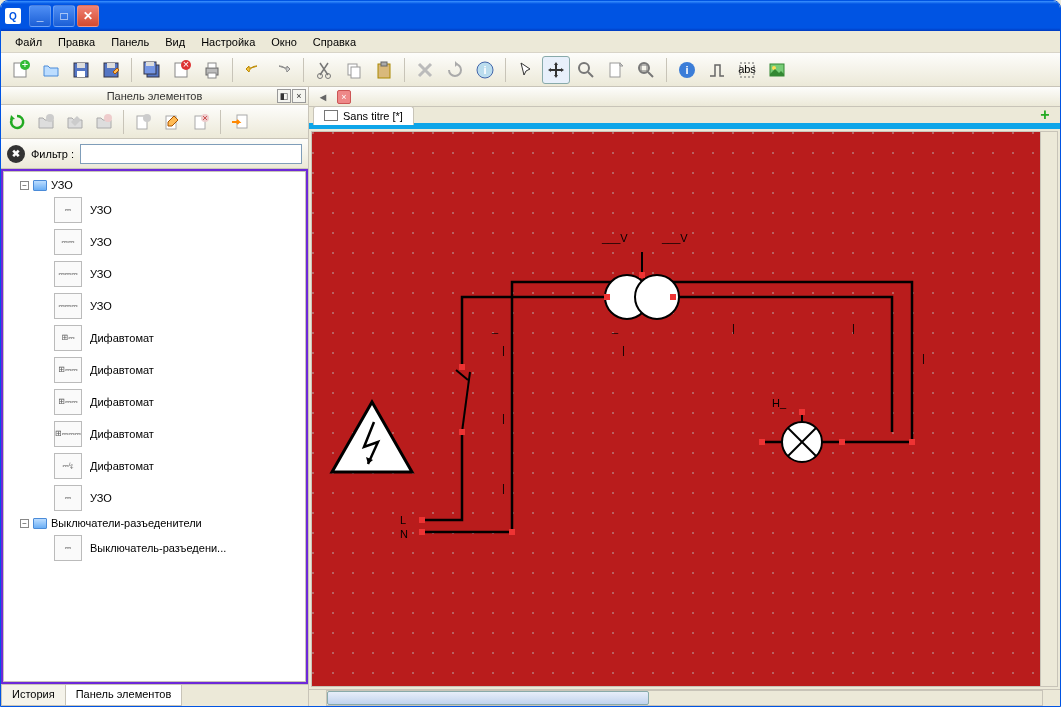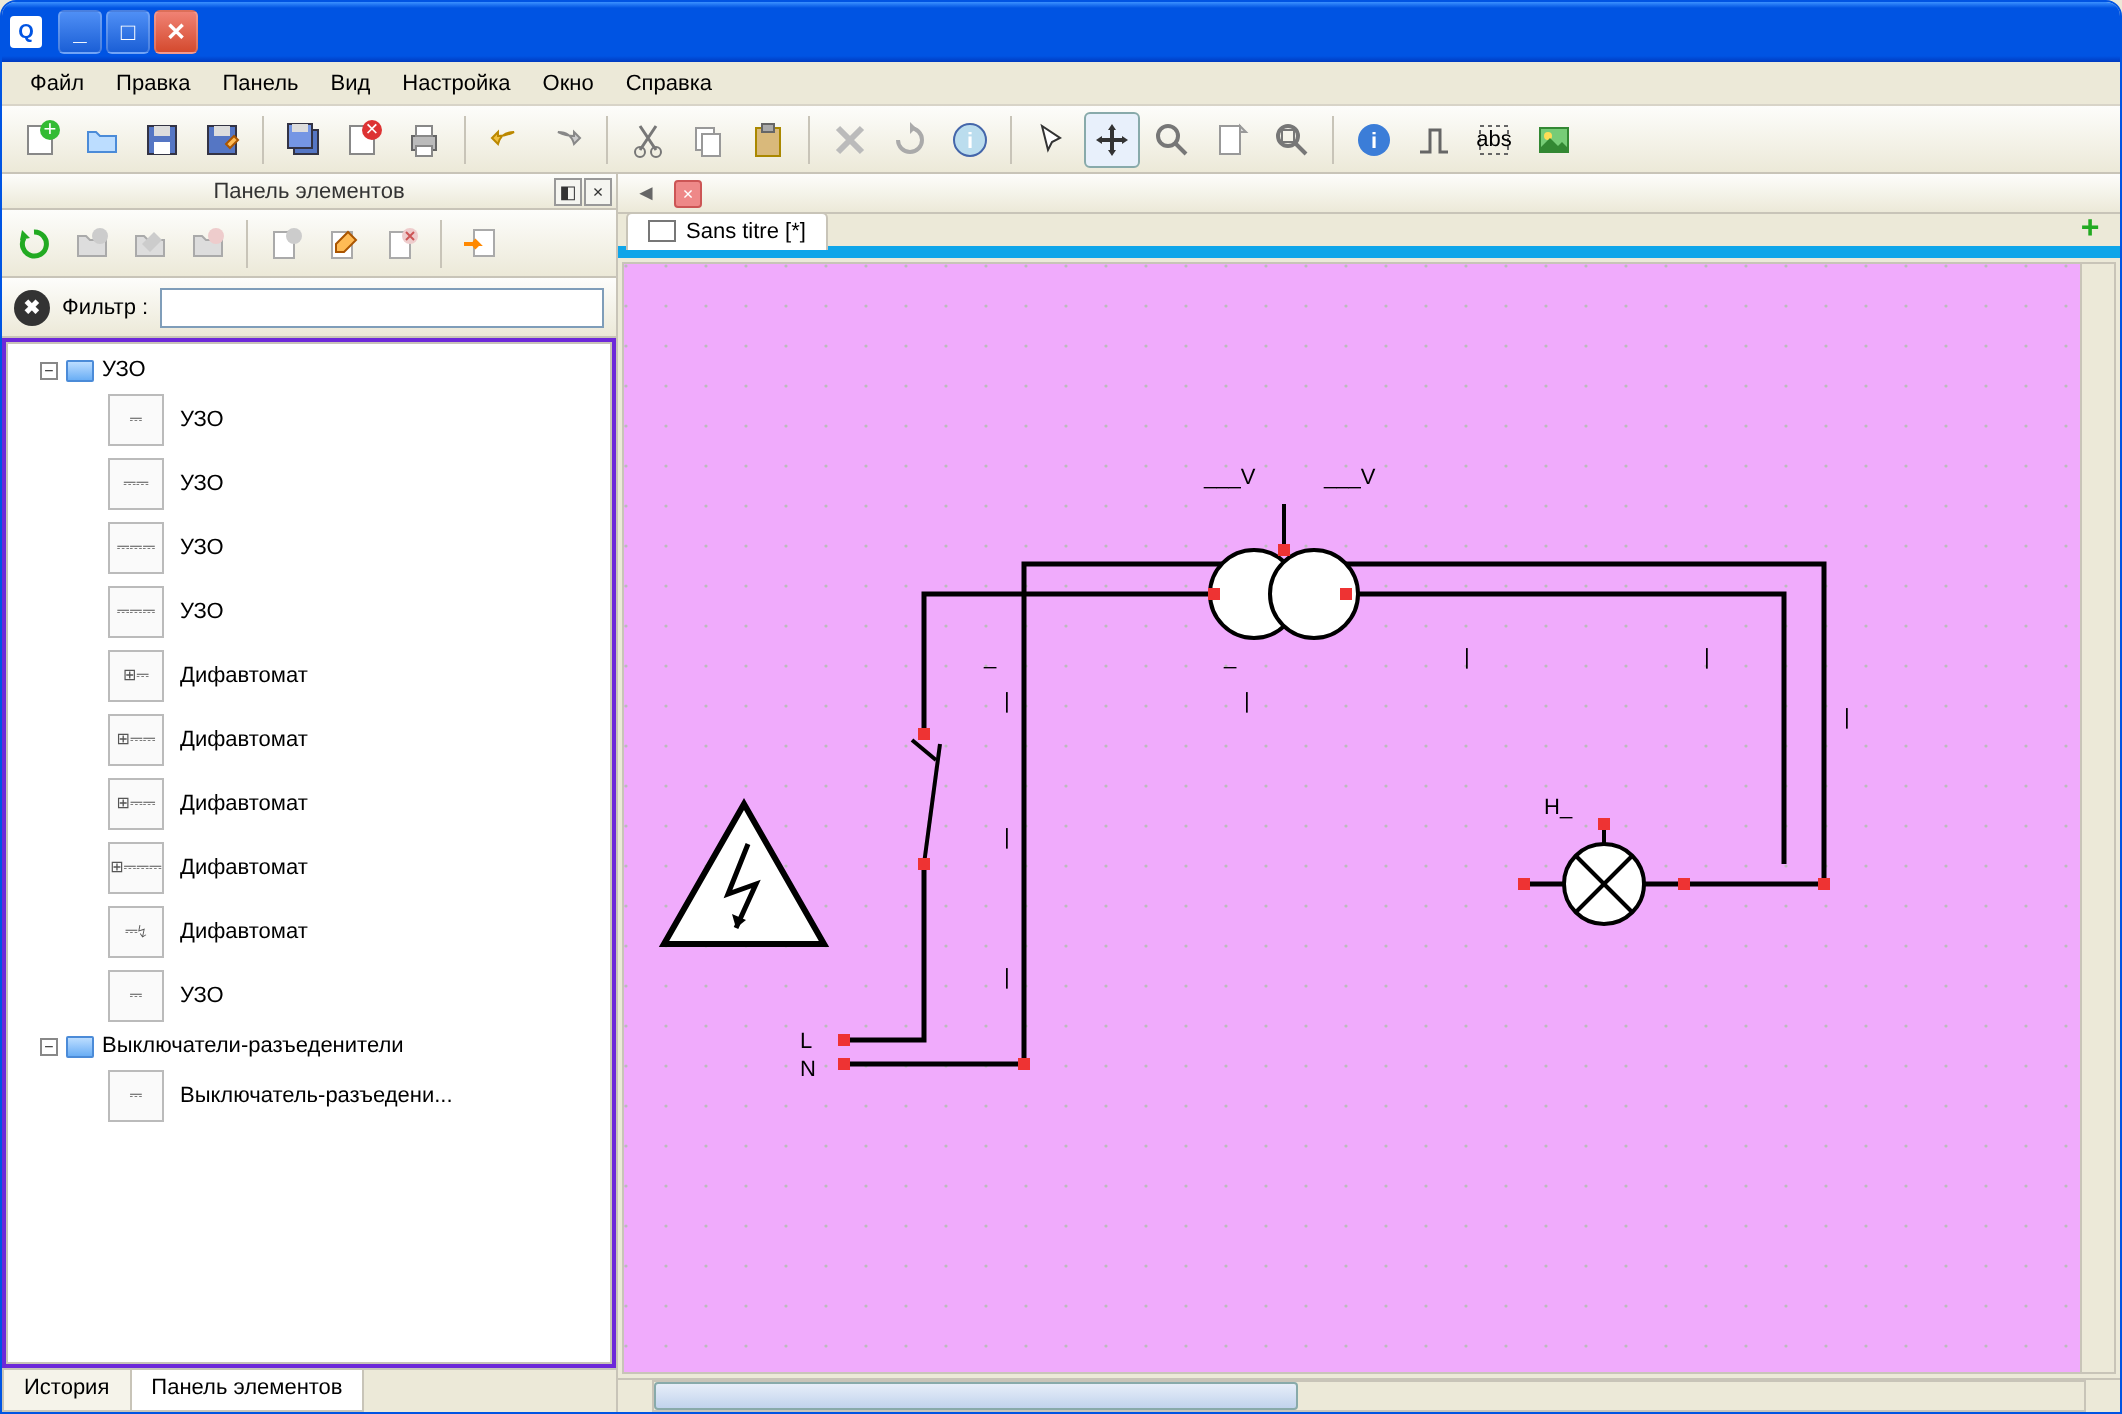--- a/index.html
+++ b/index.html
@@ -38,21 +38,21 @@
   .bottom-tabs .tab.active { background: #fff; }
   .right-panel { flex: 1; display: flex; flex-direction: column; background: #ece9d8; }
   .doc-tab-row { height: 20px; display: flex; align-items: center; background: linear-gradient(to bottom,#fdfdfb,#ece9d8); border-bottom: 1px solid #c8c4b8; padding: 0 6px; }
   .doc-tab-row .nav { width: 16px; text-align: center; color: #666; }
   .doc-tab-row .doc-tab { flex: 0 0 auto; min-width: 320px; text-align: center; padding: 2px 8px; }
   .doc-tab-row .close-doc { width: 14px; height: 14px; background: #e88; border: 1px solid #c55; border-radius: 2px; color: #fff; font-size: 9px; line-height: 12px; text-align: center; margin-left: 6px; }
   .sheet-tab-row { height: 22px; display: flex; align-items: center; background: #ece9d8; border-bottom: 6px solid #0ea5e9; padding-left: 4px; }
   .sheet-tab { padding: 3px 10px; border: 1px solid #c8c4b8; border-bottom: none; background: #fff; display: flex; align-items: center; gap: 5px; border-radius: 3px 3px 0 0; }
   .sheet-tab .sheet-icon { width: 14px; height: 11px; border: 1px solid #777; background: #fff; position: relative; }
   .sheet-tab-row .add-sheet { margin-left: auto; margin-right: 6px; color: #2a2; font-size: 16px; font-weight: bold; width: 18px; text-align: center; }
-  .canvas-wrap { flex: 1; display: flex; overflow: hidden; border: 1px solid #c8c4b8; margin: 2px; background: #f0abfc; }
+  .canvas-wrap { flex: 1; display: flex; overflow: hidden; border: 1px solid #c8c4b8; margin: 2px; background: #b91c1c; }
   .canvas { flex: 1; overflow: auto; position: relative; }
   .vscroll { width: 17px; background: #ece9d8; border-left: 1px solid #c8c4b8; }
   .hscroll-row { height: 17px; background: #ece9d8; border-top: 1px solid #c8c4b8; display:flex; }
   .hscroll-row .track { flex:1; background:#ece9d8; margin:0 17px; border:1px solid #c8c4b8; position:relative; }
   .hscroll-row .thumb { position:absolute; left:0; top:0; bottom:0; width:45%; background:linear-gradient(to bottom,#e7eef9,#c1d3ed); border:1px solid #8aa; border-radius:2px; }
   svg.schematic { position: absolute; left: 0; top: 0; }
 </style>
 </head>
 <body>
 

